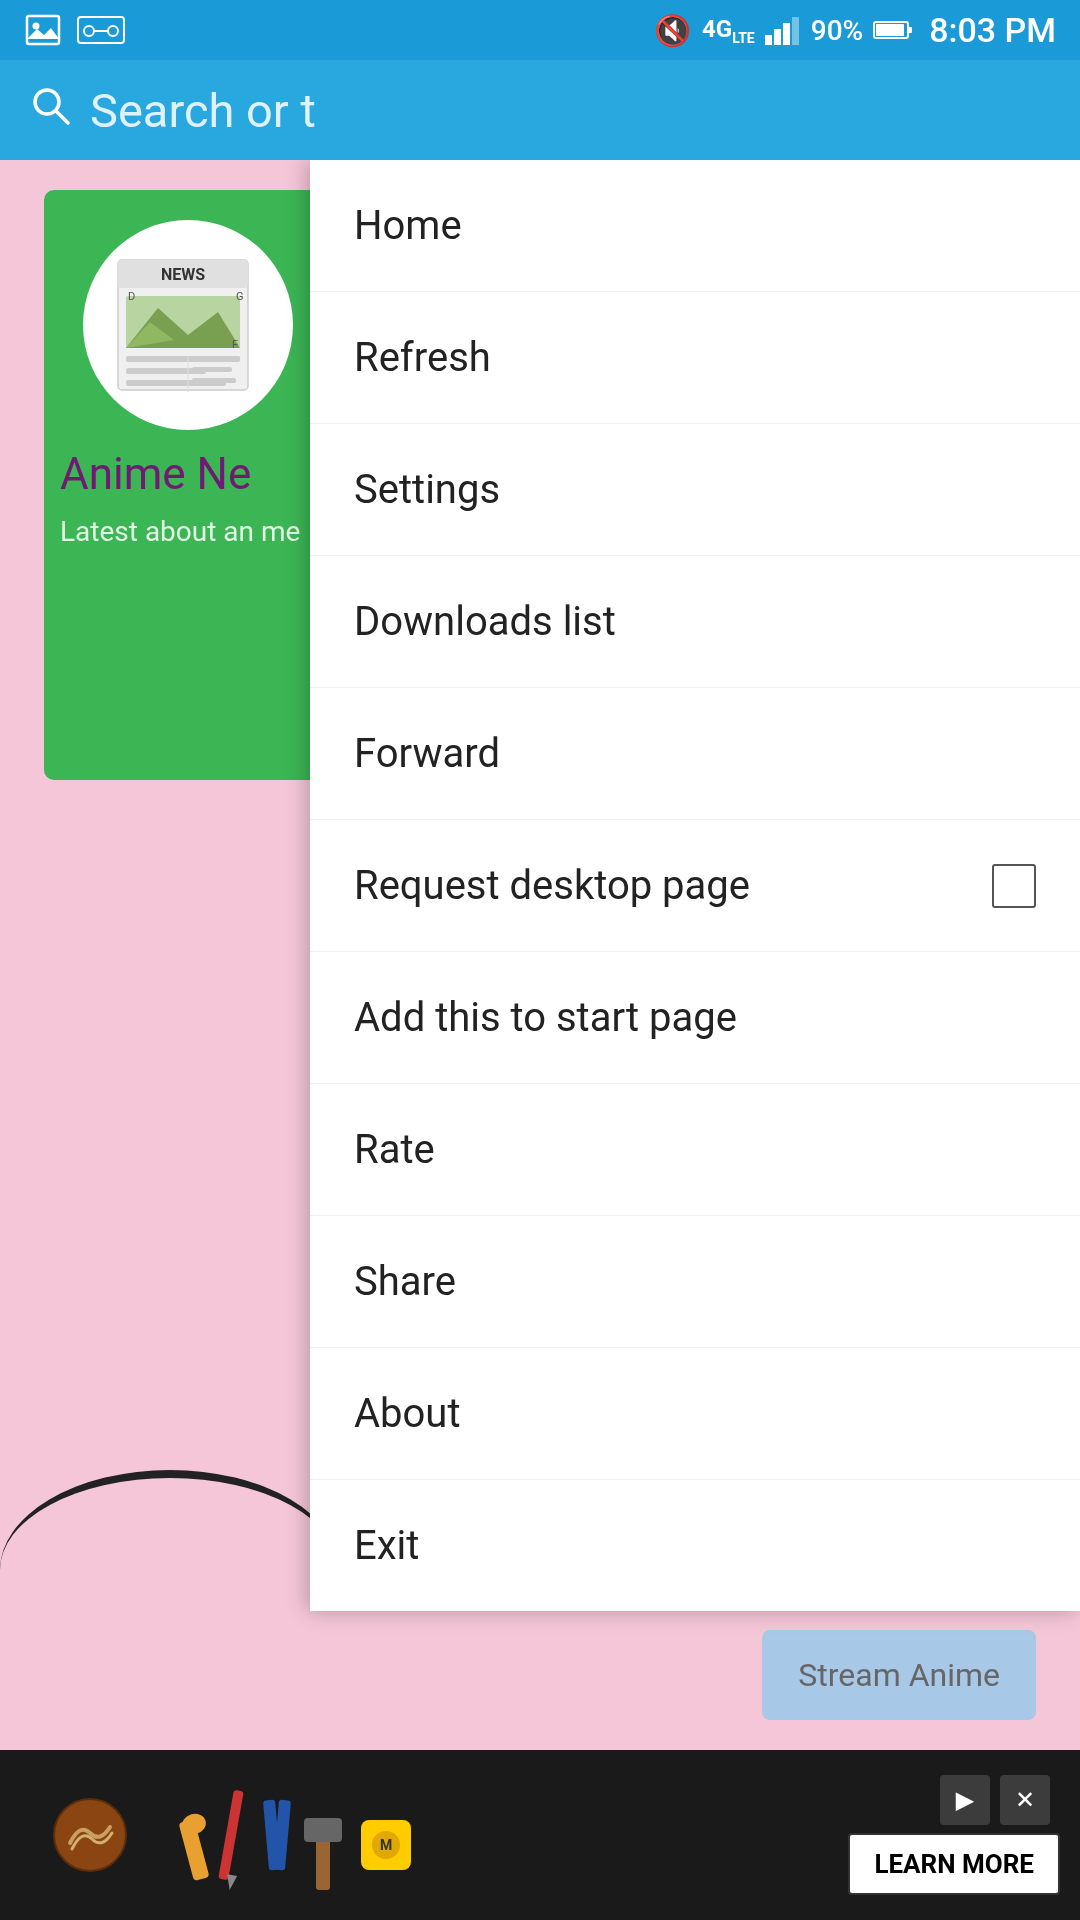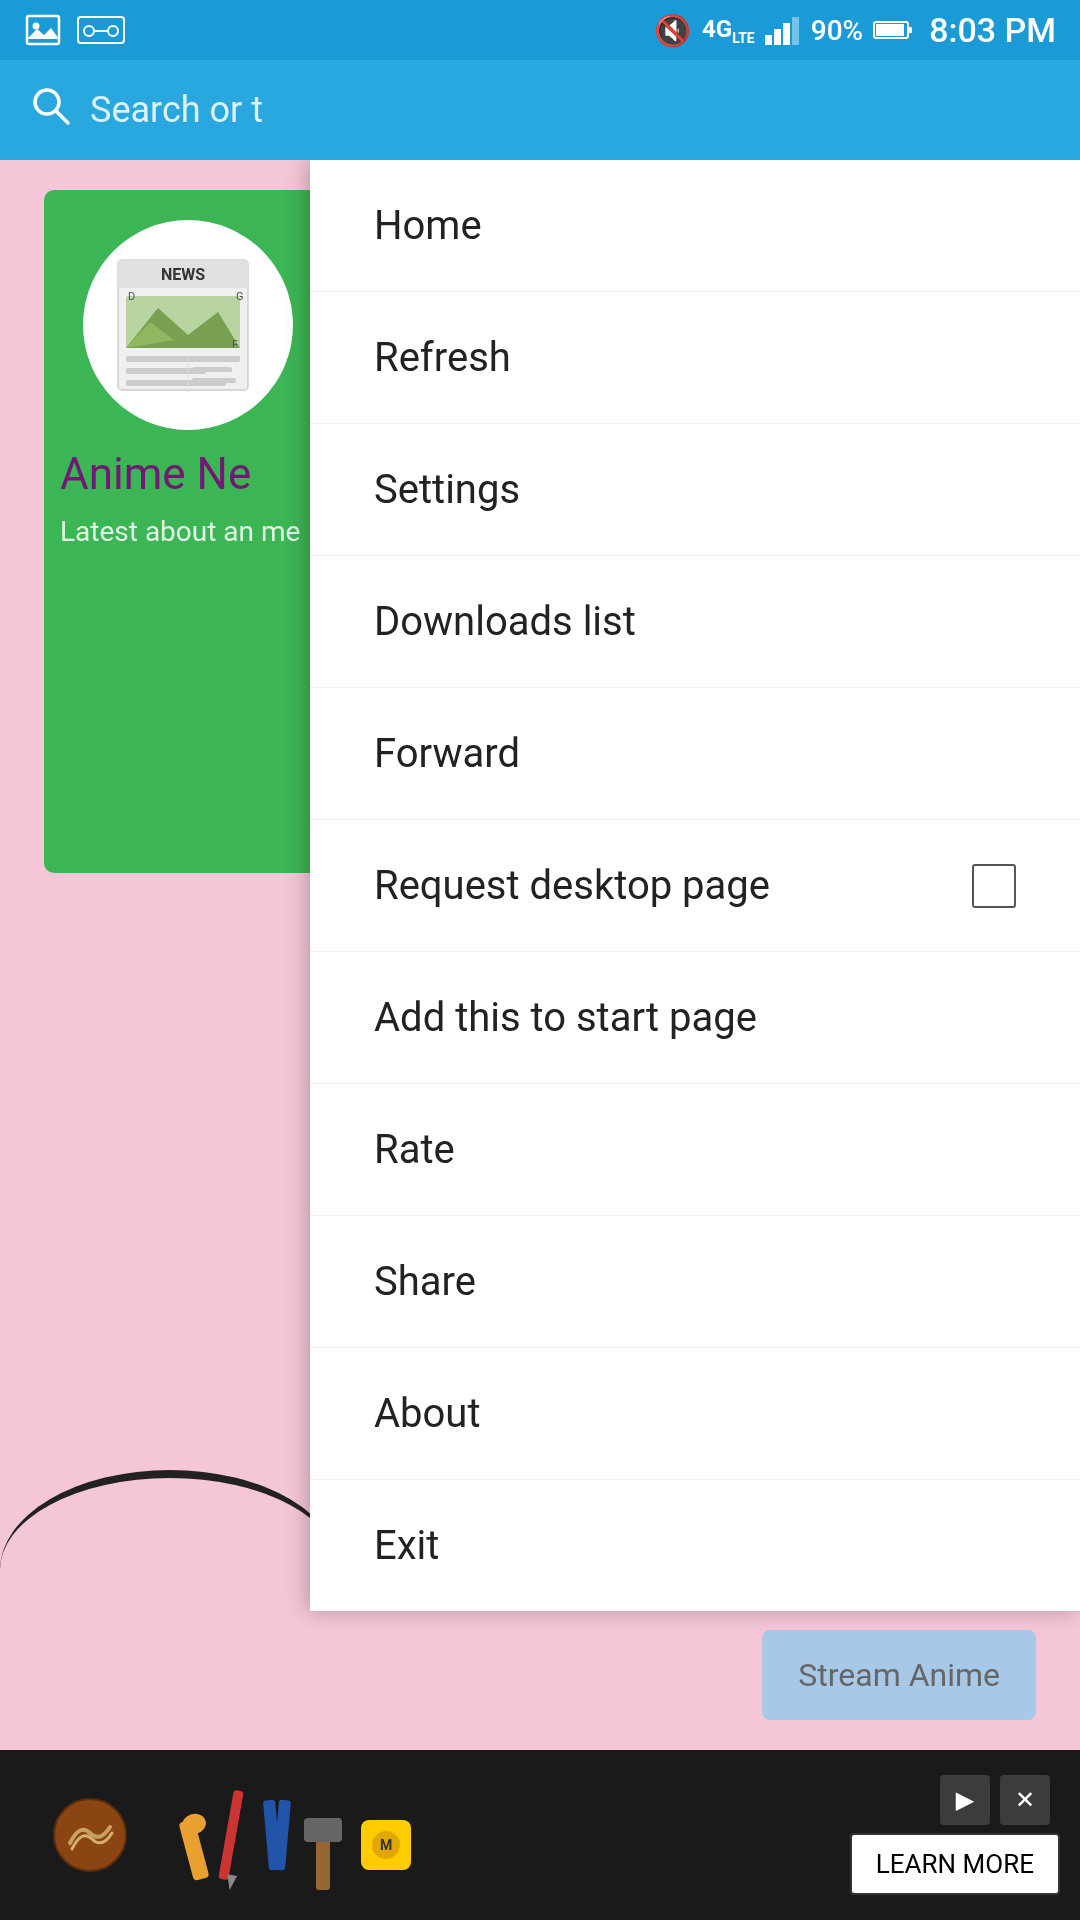--- a/index.html
+++ b/index.html
@@ -53,40 +53,40 @@
       gap: 18px;
     }
 
     .search-icon-wrap {
       color: white;
       font-size: 44px;
     }
 
     .address-text {
       color: rgba(255,255,255,0.85);
-      font-size: 36px;
+      font-size: 47px;
       flex: 1;
     }
 
     
     .background-content {
       width: 100%;
       height: calc(1920px - 160px);
       position: relative;
       background: #f5c6d8;
       overflow: hidden;
     }
 
     
     .anime-news-card {
       position: absolute;
       top: 30px;
       left: 44px;
       width: 288px;
-      height: 683px;
+      height: 590px;
       background: #3cb554;
       border-radius: 10px;
       overflow: hidden;
       display: flex;
       flex-direction: column;
       align-items: center;
       padding: 20px 16px;
     }
 
     .news-icon-circle {
@@ -152,21 +152,21 @@
       flex-direction: column;
       align-items: center;
       justify-content: center;
     }
 
     .learn-more-btn {
       background: white;
       color: black;
       padding: 14px 24px;
       font-size: 26px;
-      font-weight: normal;
+      font-weight: bold;
       border-radius: 4px;
       border: 2px solid #333;
     }
 
     .ad-icon-btn {
       background: rgba(255,255,255,0.15);
       color: white;
       width: 50px;
       height: 50px;
       display: flex;
@@ -193,21 +193,21 @@
       right: 0;
       width: 770px;
       background: white;
       box-shadow: -3px 0 20px rgba(0,0,0,0.25);
       z-index: 100;
       display: flex;
       flex-direction: column;
     }
 
     .menu-item {
-      padding: 42px 64px;
+      padding: 42px 44px;
       font-size: 40px;
       color: #222;
       border-bottom: 1px solid rgba(0,0,0,0.06);
       display: flex;
       align-items: center;
       justify-content: space-between;
       cursor: pointer;
     }
 
     .menu-item:last-child {

